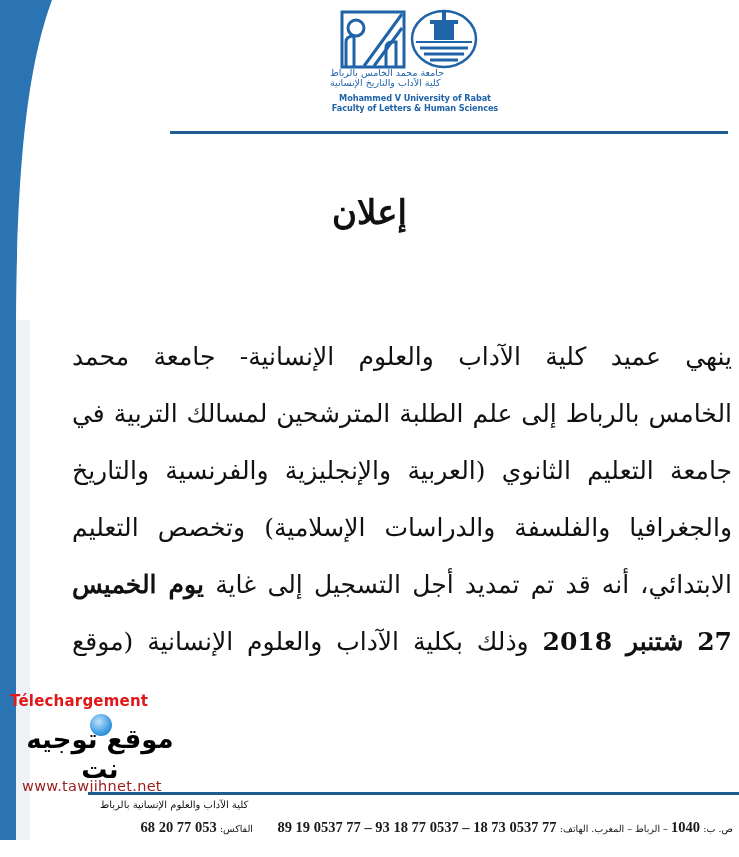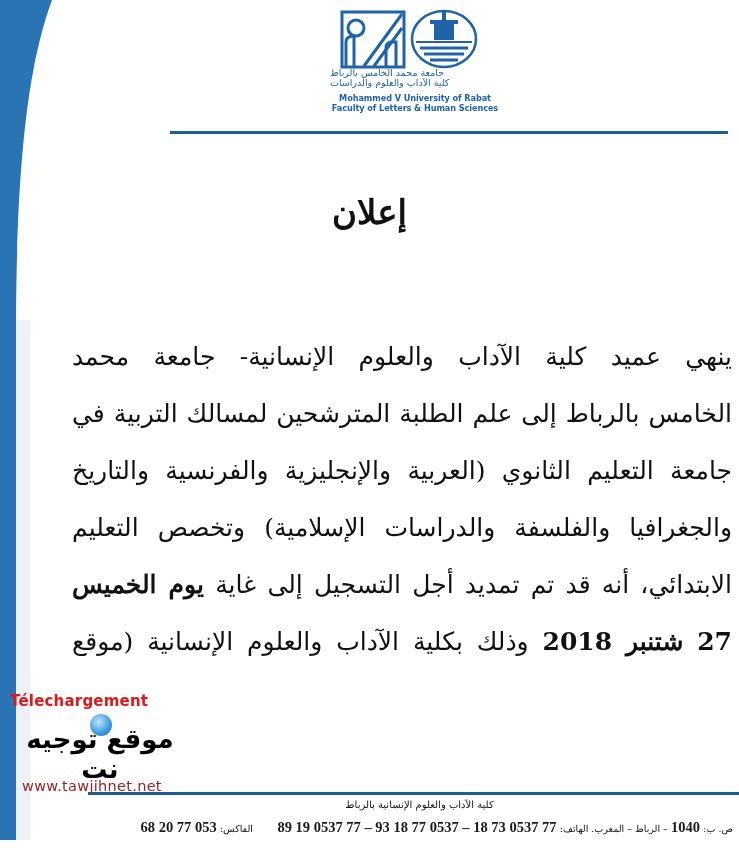--- a/index.html
+++ b/index.html
@@ -28,21 +28,21 @@
     .wm { position: absolute; left: 8px; top: 692px; width: 190px; height: 90px; }
     .wm-fr { position: absolute; left: 2px; top: 0; color: #e01818; font-family: "DejaVu Sans", sans-serif;
       font-weight: bold; font-size: 15px; letter-spacing: 0.2px; }
     .wm-globe { position: absolute; left: 82px; top: 22px; width: 22px; height: 22px; border-radius: 50%;
       background: radial-gradient(circle at 40% 35%, #bfe3fb, #3b9be0 60%, #1c6fb8); }
     .wm-ar { position: absolute; left: 2px; top: 32px; width: 180px; text-align: center; color: #000;
       font-family: "DejaVu Sans", sans-serif; font-weight: bold; font-size: 26px; direction: rtl; }
     .wm-url { position: absolute; left: 14px; top: 86px; color: #9b2020; font-family: "DejaVu Sans", sans-serif;
       font-size: 14.5px; letter-spacing: 0.3px; }
     .divider-bottom { position: absolute; left: 88px; top: 792px; width: 651px; height: 3px; background: #1f5c91; }
-    .footer-name { position: absolute; left: 100px; width: 639px; top: 799px; text-align: center; direction: rtl;
+    .footer-name { position: absolute; left: 100px; width: 639px; top: 799px; text-align: left; direction: rtl;
       font-family: "DejaVu Serif", serif; font-size: 10px; color: #111; }
     .footer-contact { position: absolute; left: 108px; top: 819px; width: 625px; direction: rtl; text-align: right;
       white-space: nowrap; font-family: "Liberation Serif", serif; font-size: 13px; color: #111; }
     .footer-contact .num { font-weight: bold; font-size: 14.5px; color: #1a1a1a; }
     .footer-contact .lbl { font-family: "DejaVu Serif", serif; font-size: 9.5px; }
     .footer-contact .gap { display: inline-block; width: 18px; }
   </style>
 </head>
 <body>
 
@@ -65,21 +65,21 @@
       <ellipse cx="108" cy="31" rx="32" ry="28" fill="none" stroke="#1f63a8" stroke-width="2.5"></ellipse>
       <rect x="98" y="12" width="20" height="20" fill="#1f63a8"></rect>
       <rect x="94" y="12" width="28" height="4" fill="#1f63a8"></rect>
       <rect x="106" y="4" width="4" height="8" fill="#1f63a8"></rect>
       <path d="M80,34 L136,34" stroke="#1f63a8" stroke-width="2"></path>
       <path d="M84,40 L132,40 M88,46 L128,46 M94,52 L122,52" stroke="#1f63a8" stroke-width="3"></path>
     </g>
   </svg>
   <div class="logo-ar">
     <div>جامعة محمد الخامس بالرباط</div>
-    <div>كلية الآداب والعلوم والدراسات</div>
+    <div>كلية الآداب والتاريخ الإنسانية</div>
   </div>
   <div class="logo-en">
     <div>Mohammed V University of Rabat</div>
     <div>Faculty of Letters &amp; Human Sciences</div>
   </div>
 </div>
 
 <div class="divider-top"></div>
 
 <div class="title">إعلان</div>

